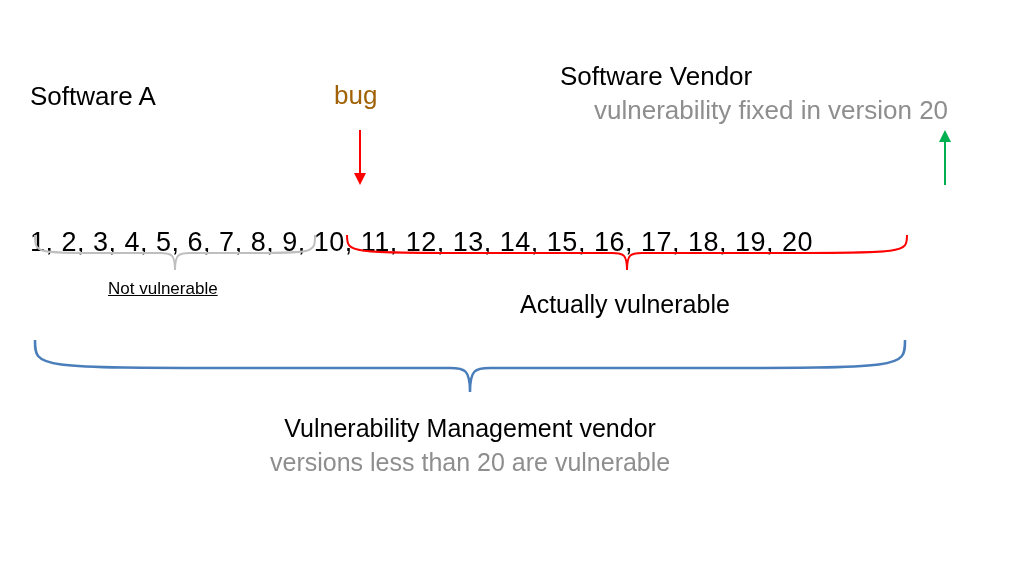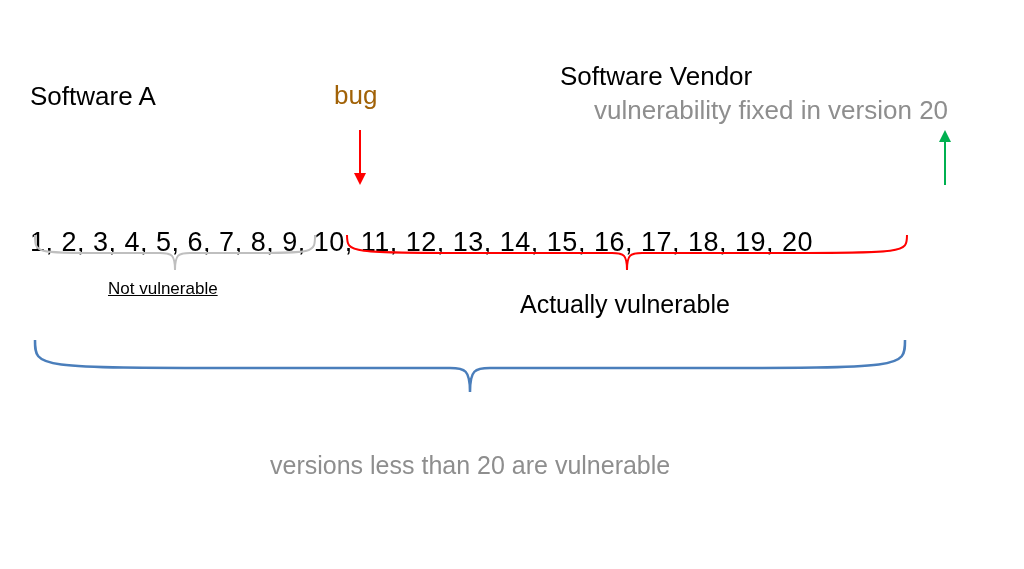--- a/index.html
+++ b/index.html
@@ -42,21 +42,21 @@
   #brace-not-vuln { left: 30px; top: 235px; width: 290px; height: 40px; }
   #brace-actually-vuln { left: 342px; top: 235px; width: 570px; height: 40px; }
   #brace-vm { left: 30px; top: 340px; width: 880px; height: 60px; }
 
   
   #not-vuln-label { left: 108px; top: 279px; font-size: 17px; text-decoration: underline; }
   #actually-vuln-label { left: 520px; top: 290px; font-size: 25px; }
 
   
   #vm-vendor-label { left: 270px; top: 412px; font-size: 25px; text-align: center; line-height: 1.35; }
-  #vm-vendor-label .sub { display:block;margin-top:37px; }
+  #vm-vendor-label .sub { display:block; }
 
   svg { overflow: visible; }
 </style>
 </head>
 <body>
 
 <div id="software-a" class="label">
   <span>Software A</span><br>
 </div>
 
@@ -98,14 +98,15 @@
 <div id="not-vuln-label" class="label">Not vulnerable</div>
 <div id="actually-vuln-label" class="label">Actually vulnerable</div>
 
 <div id="brace-vm" class="brace">
   <svg width="880" height="60" viewBox="0 0 880 60" preserveAspectRatio="none">
     <path d="M 5 0 C 5 28, 5 28, 215 28 L 420 28 C 435 28, 440 30, 440 52 C 440 30, 445 28, 460 28 L 665 28 C 875 28, 875 28, 875 0" fill="none" stroke="#4a7ebb" stroke-width="2.5"></path>
   </svg>
 </div>
 
 <div id="vm-vendor-label" class="label">
+  <span>Vulnerability Management vendor</span>
   <span class="sub gray">versions less than 20 are vulnerable</span>
 </div>
 
 </body></html>

